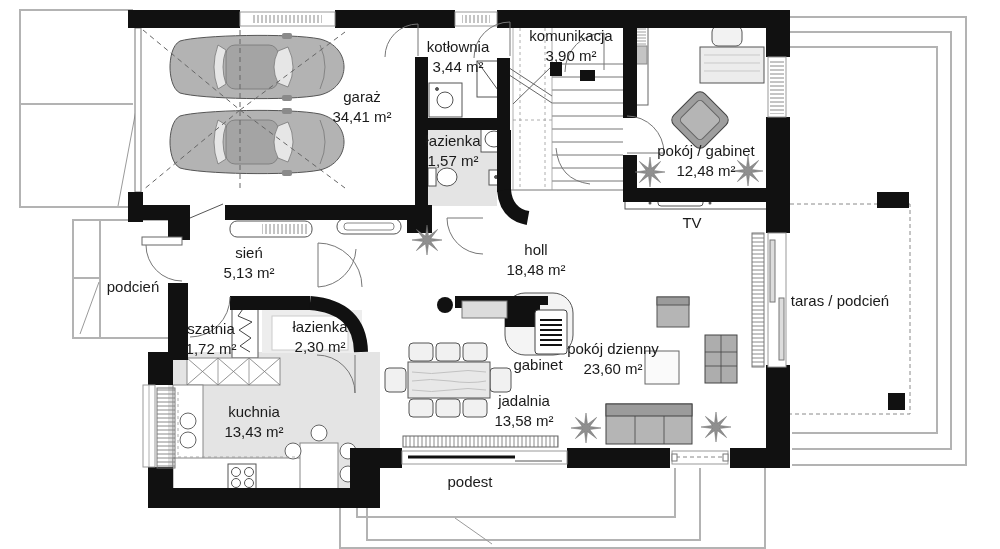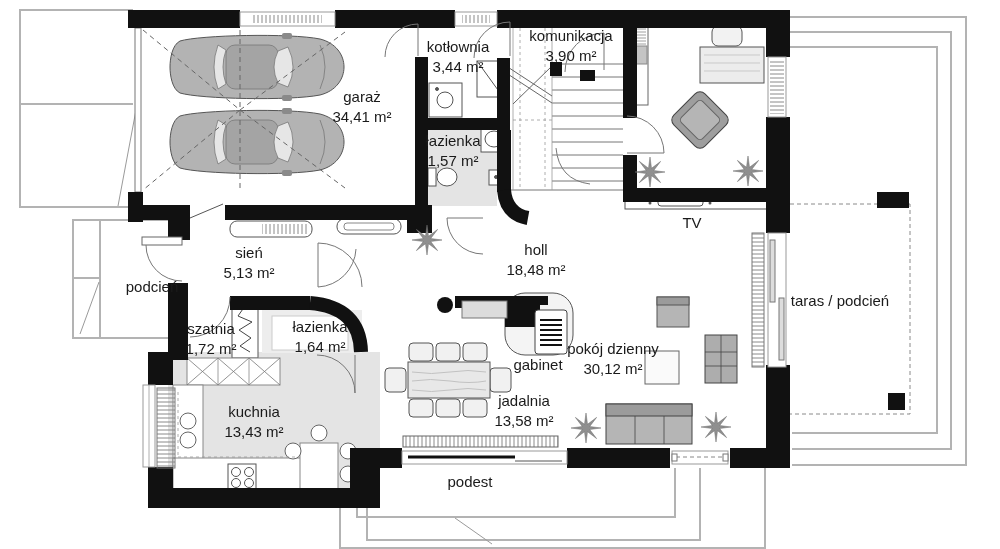--- a/index.html
+++ b/index.html
@@ -272,54 +272,58 @@
   <span class="ar">34,41 m²</span>
 </div>
 <div class="lbl" style="left:458px;top:56px">
   <span class="nm">kotłownia</span>
   <span class="ar">3,44 m²</span>
 </div>
 <div class="lbl" style="left:571px;top:45px">
   <span class="nm">komunikacja</span>
   <span class="ar">3,90 m²</span>
 </div>
+<div class="lbl" style="left:706px;top:160px">
+  <span class="nm">pokój / gabinet</span>
+  <span class="ar">12,48 m²</span>
+</div>
 <div class="lbl" style="left:453px;top:150px">
   <span class="nm">łazienka</span>
   <span class="ar">1,57 m²</span>
 </div>
 <div class="lbl" style="left:249px;top:262px">
   <span class="nm">sień</span>
   <span class="ar">5,13 m²</span>
 </div>
-<div class="lbl" style="left:152px;top:287px">
+<div class="lbl" style="left:133px;top:287px">
   <span class="nm">podcień</span>
 </div>
 <div class="lbl" style="left:536px;top:259px">
   <span class="nm">holl</span>
   <span class="ar">18,48 m²</span>
 </div>
 <div class="lbl" style="left:211px;top:338px">
   <span class="nm">szatnia</span>
   <span class="ar">1,72 m²</span>
 </div>
 <div class="lbl" style="left:320px;top:336px">
   <span class="nm">łazienka</span>
-  <span class="ar">1,64 m²</span>
+  <span class="ar">2,30 m²</span>
 </div>
 <div class="lbl" style="left:254px;top:421px">
   <span class="nm">kuchnia</span>
   <span class="ar">13,43 m²</span>
 </div>
 <div class="lbl" style="left:524px;top:410px">
   <span class="nm">jadalnia</span>
   <span class="ar">13,58 m²</span>
 </div>
 <div class="lbl" style="left:613px;top:358px">
   <span class="nm">pokój dzienny</span>
-  <span class="ar">30,12 m²</span>
+  <span class="ar">23,60 m²</span>
 </div>
 <div class="lbl" style="left:538px;top:365px">
   <span class="nm">gabinet</span>
 </div>
 <div class="lbl" style="left:692px;top:223px">
   <span class="nm">TV</span>
 </div>
 <div class="lbl" style="left:840px;top:301px">
   <span class="nm">taras / podcień</span>
 </div>

